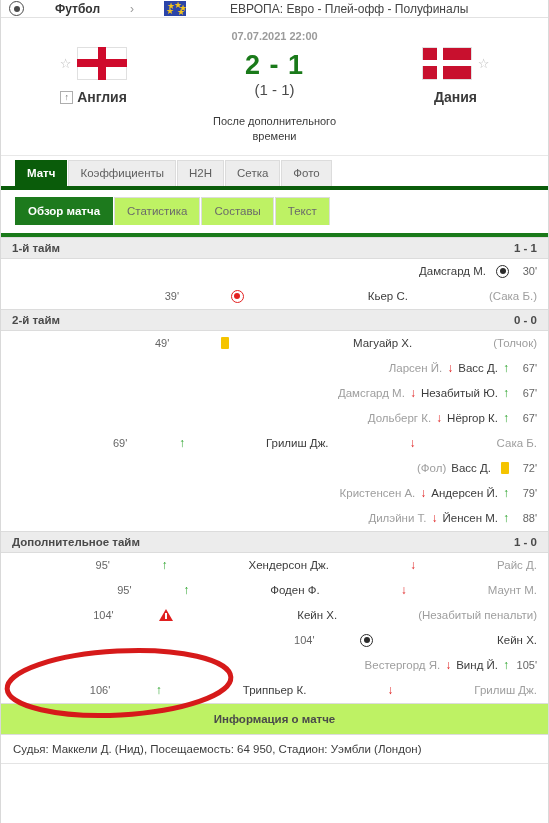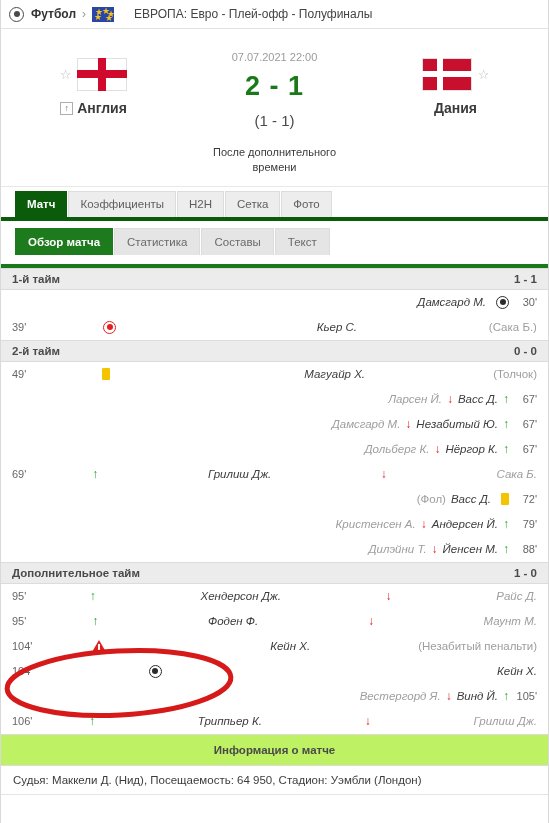--- a/index.html
+++ b/index.html
@@ -14,26 +14,27 @@
     position: relative;
     overflow: hidden;
     background: #fff;
     border: 1px solid #d9d9d9;
     border-top: none;
     border-bottom: none;
   }
 
   
   .breadcrumb {
-    height: 29px;
+    height: 18px;
     display: flex;
     align-items: center;
     padding: 0 0 0 8px;
     border-bottom: 1px solid #e2e2e2;
     background: #fff;
+    gap: 24px;
   }
   .ball-ico {
     width: 15px; height: 15px;
     border-radius: 50%;
     border: 1.6px solid #4a4a4a;
     position: relative;
     flex: 0 0 auto;
     background: #fff;
   }
   .ball-ico::before {
@@ -137,34 +138,35 @@
 
   .score-col {
     flex: 1;
     display: flex;
     flex-direction: column;
     align-items: center;
   }
   .kickoff {
     font-size: 11px;
     color: #9b9b9b;
-    margin-top: 14px;
+    margin-top: 4px;
+    font-weight: bold;
   }
   .score-main {
     font-size: 27px;
     font-weight: bold;
     color: #1a7a1a;
     letter-spacing: 1px;
     margin-top: 9px;
     line-height: 1.05;
   }
   .score-ht {
     font-size: 15px;
     color: #4a4a4a;
-    margin-top: 12px;
+    margin-top: 2px;
   }
   .score-note {
     font-size: 11px;
     font-weight: normal;
     color: #3a3a3a;
     margin-top: 16px;
     text-align: center;
     line-height: 1.3;
     max-width: 150px;
   }
@@ -190,30 +192,30 @@
     cursor: pointer;
   }
   .tab.active {
     background: #0a5c0a;
     color: #fff;
     font-weight: bold;
     border-color: #0a5c0a;
   }
   .tabs-sub {
     display: flex;
-    align-items: flex-start;
-    padding: 7px 14px 14px 14px;
+    align-items: flex-end;
+    padding: 7px 14px 8px 14px;
     border-bottom: 4px solid #1a7a1a;
     background: #fff;
     height: 47px;
   }
   .tab2 {
     font-size: 11.5px;
     padding: 8px 12px 7px 12px;
-    background: #e5e5e5;
+    background: #bef264;
     color: #6a6a6a;
     border: 1px solid #dcdcdc;
     border-bottom: none;
     margin-right: 1px;
     line-height: 1;
     cursor: pointer;
   }
   .tab2.active {
     background: #1d7a1d;
     color: #fff;
@@ -239,30 +241,30 @@
   
   .event {
     display: flex;
     align-items: center;
     height: 25px;
     padding: 0 11px;
     font-size: 11.5px;
     color: #3c3c3c;
     background: #fff;
   }
-  .event.home { justify-content: space-between; gap: 38px; }
+  .event.home { justify-content: flex-end; gap: 38px; }
   .event.away { justify-content: flex-end; }
   .ev-min {
     color: #666;
     font-size: 11px;
     min-width: 23px;
   }
   .event.home .ev-min { text-align: left; margin-right: 5px; }
   .event.away .ev-min { text-align: right; margin-left: 5px; }
-  .ev-player { color: #3c3c3c; white-space: nowrap; font-style: italic; }
+  .ev-player { color: #3c3c3c; white-space: nowrap; }
   .ev-player.muted { color: #9e9e9e; }
   .ev-assist { color: #9e9e9e; }
   .ev-ico { display: inline-flex; align-items: center; justify-content: center; flex: 0 0 auto; }
   .gap4 { width: 5px; display:inline-block; }
 
   
   .ico-goal {
     width: 13px; height: 13px;
     border-radius: 50%;
     border: 1.6px solid #2b2b2b;

